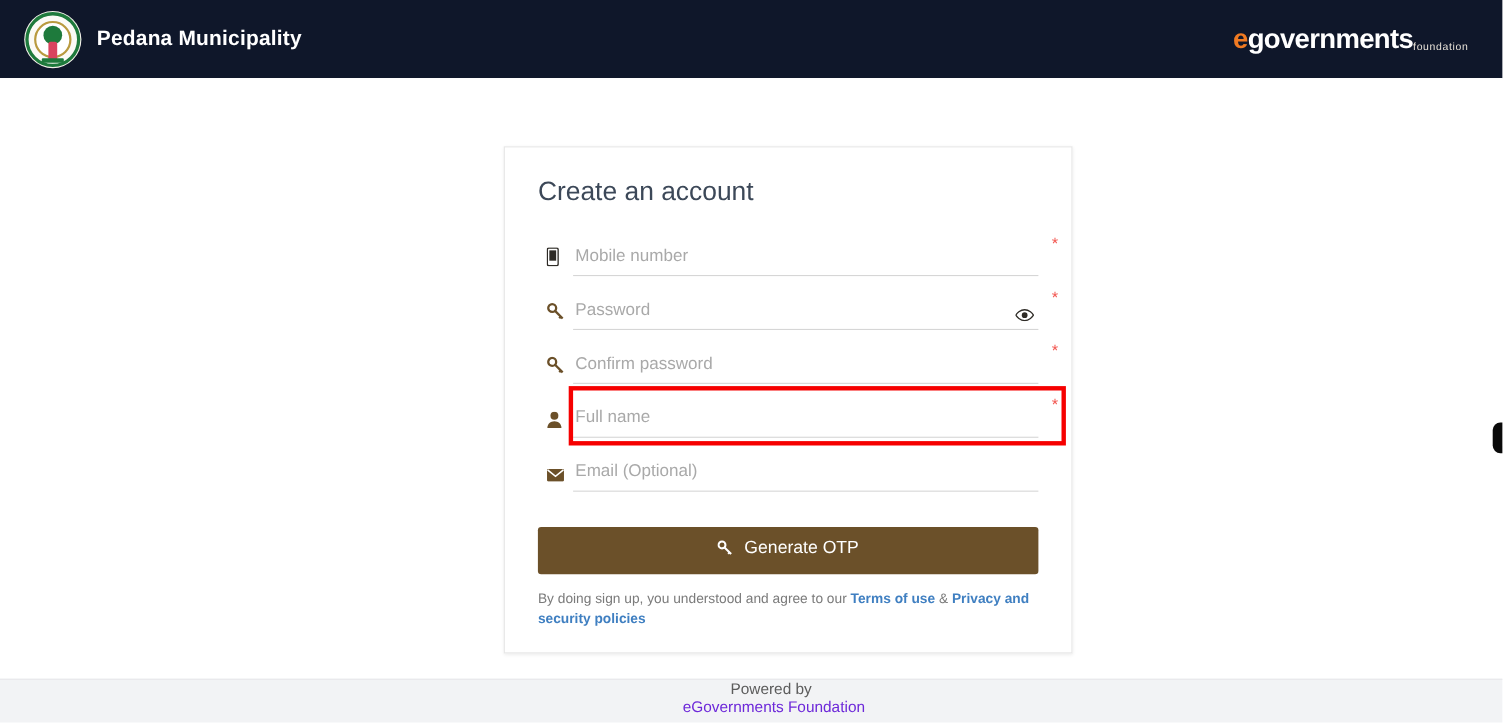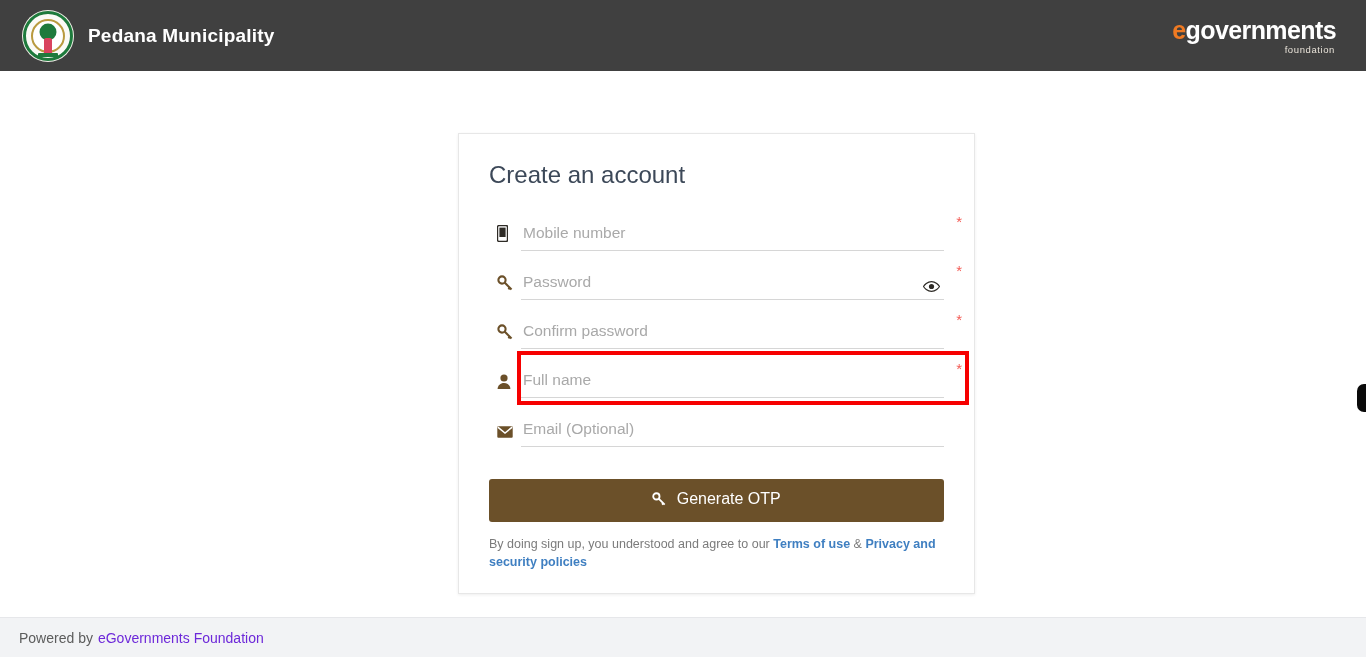--- a/index.html
+++ b/index.html
@@ -12,21 +12,21 @@
 
   body {
     font-family: "Liberation Sans", sans-serif;
     background: #ffffff;
     position: relative;
   }
 
   
   .header {
     height: 71px;
-    background: #404040;
+    background: #0f172a;
     display: flex;
     padding: 0 22px 0 22px;
     position: relative;
   }
 
   .brand {
     display: flex;
     align-items: center;
     gap: 14px;
   }
@@ -91,21 +91,21 @@
     font-weight: bold;
     letter-spacing: .2px;
   }
 
   .egov-logo {
     position: absolute;
     right: 30px;
     top: 50%;
     transform: translateY(-50%);
     display: flex;
-    flex-direction: column;
+    flex-direction: row;
     align-items: flex-end;
     line-height: 1;
   }
   .egov-top {
     font-size: 25px;
     font-weight: bold;
     letter-spacing: -.6px;
     color: #ffffff;
   }
   .egov-top .e-mark { color: #f07a22; }
@@ -256,23 +256,24 @@
   .footer {
     position: absolute;
     left: 0;
     bottom: 0;
     width: 1366px;
     height: 40px;
     background: #f2f3f5;
     border-top: 1px solid #e6e7ea;
     display: flex;
     align-items: center;
-    padding-left: 19px;
+    padding-left: 36px;
     font-size: 14px;
     color: #5c5c5c;
+    flex-direction: column;
   }
   .footer a {
     color: #6d28d9;
     text-decoration: none;
     margin-left: 5px;
   }
 </style>
 </head>
 <body>
 

